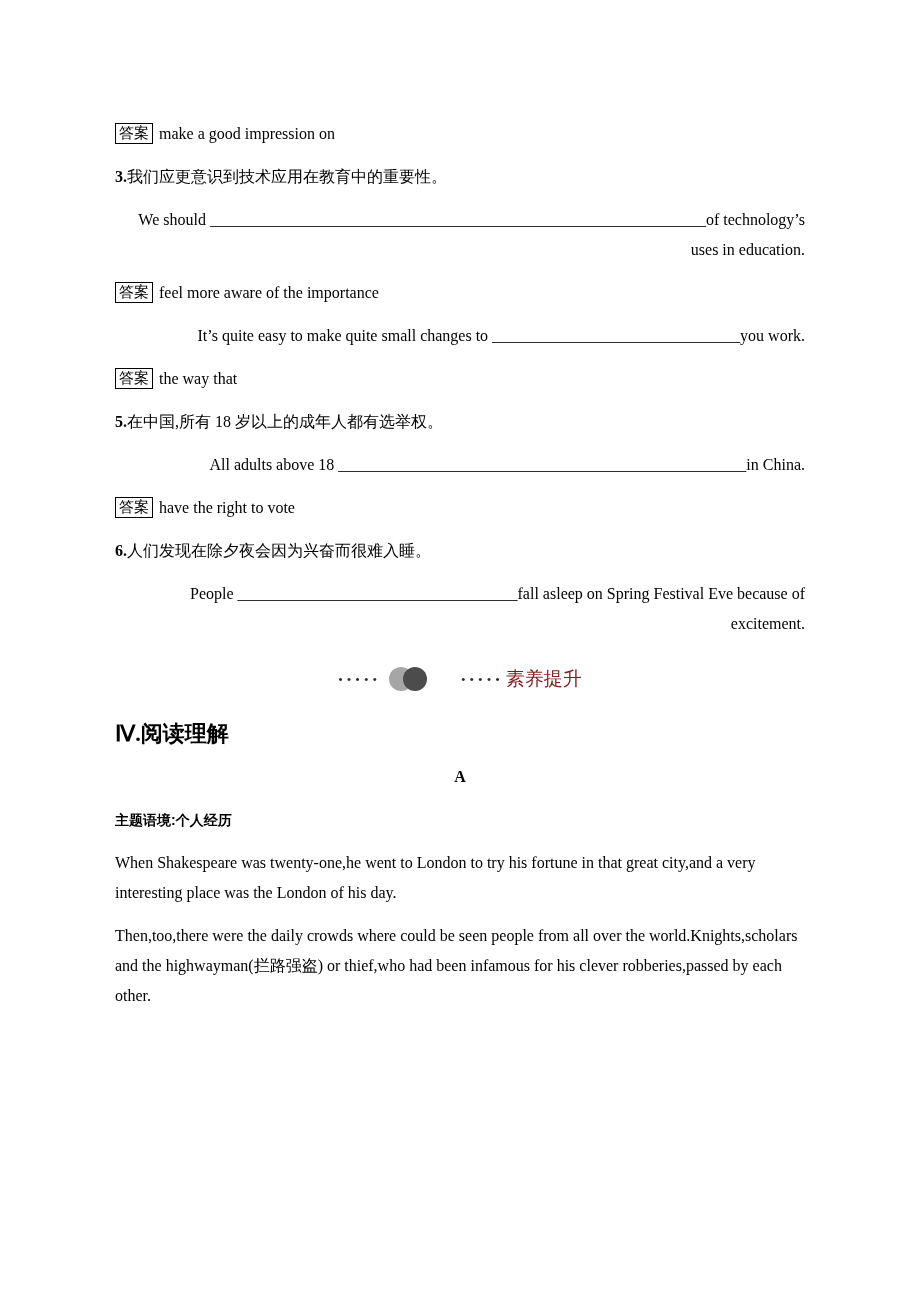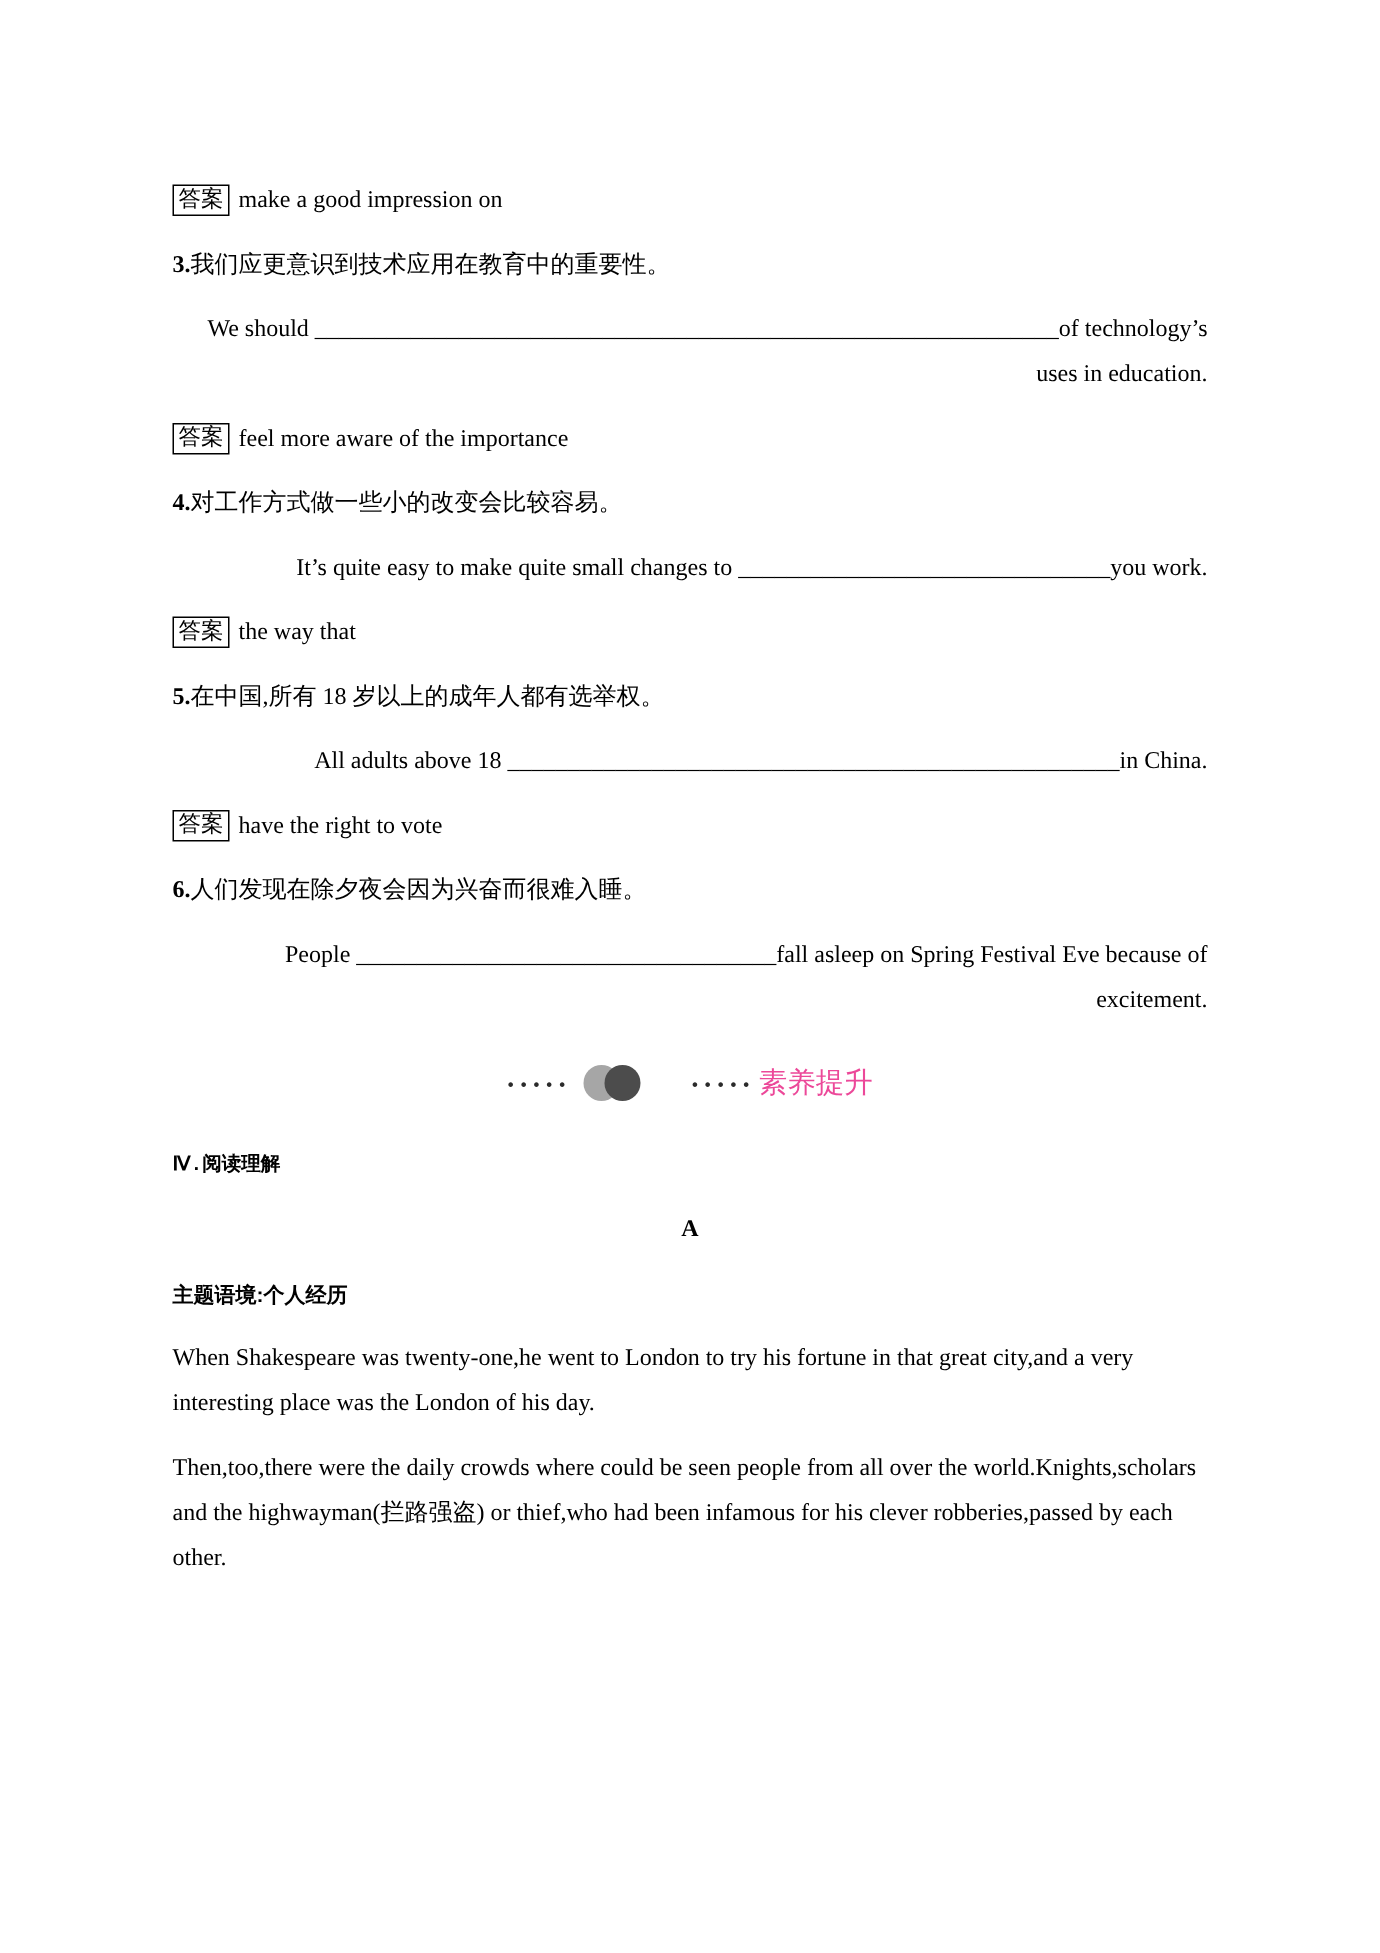--- a/index.html
+++ b/index.html
@@ -51,28 +51,28 @@
   }
   .circle {
     display: inline-block;
     width: 24px; height: 24px;
     border-radius: 50%;
   }
   .circle-light { background: #a6a6a6; margin-left: 8px; }
   .circle-dark  { background: #4c4c4c; margin-left: -10px; margin-right: 34px; }
   .divider-label {
     font-size: 19px;
-    color: #ec4899;
+    color: #7f1d1d;
     margin-left: 2px;
     font-family: "Liberation Serif", serif;
   }
 
   .section-heading {
-    font-family: Liberation Mono, monospace;
-    font-size: 13px;
+    font-family: Liberation Serif, serif;
+    font-size: 22px;
     font-weight: bold;
     margin: 13px 0;
     line-height: 30px;
   }
   .passage-label {
     text-align: center;
     font-weight: bold;
     font-size: 16px;
   }
   .theme {
@@ -94,23 +94,20 @@
   <p class="cn">
     <span class="num">3.</span><span>我们应更意识到技术应用在教育中的重要性。</span>
   </p>
   <p class="en">
     <span>We should </span><span class="blank">______________________________________________________________</span><span>of technology’s uses in education.</span>
   </p>
   <p class="ans-line">
     <span class="ans-box">答案</span><span>feel more aware of the importance</span>
   </p>
 
-  <p class="cn">
-    <span class="num">4.</span><span>对工作方式做一些小的改变会比较容易。</span>
-  </p>
   <p class="en">
     <span>It’s quite easy to make quite small changes to </span><span class="blank">_______________________________</span><span>you work.</span>
   </p>
   <p class="ans-line">
     <span class="ans-box">答案</span><span>the way that</span>
   </p>
 
   <p class="cn">
     <span class="num">5.</span><span>在中国,所有 18 岁以上的成年人都有选举权。</span>
   </p>

